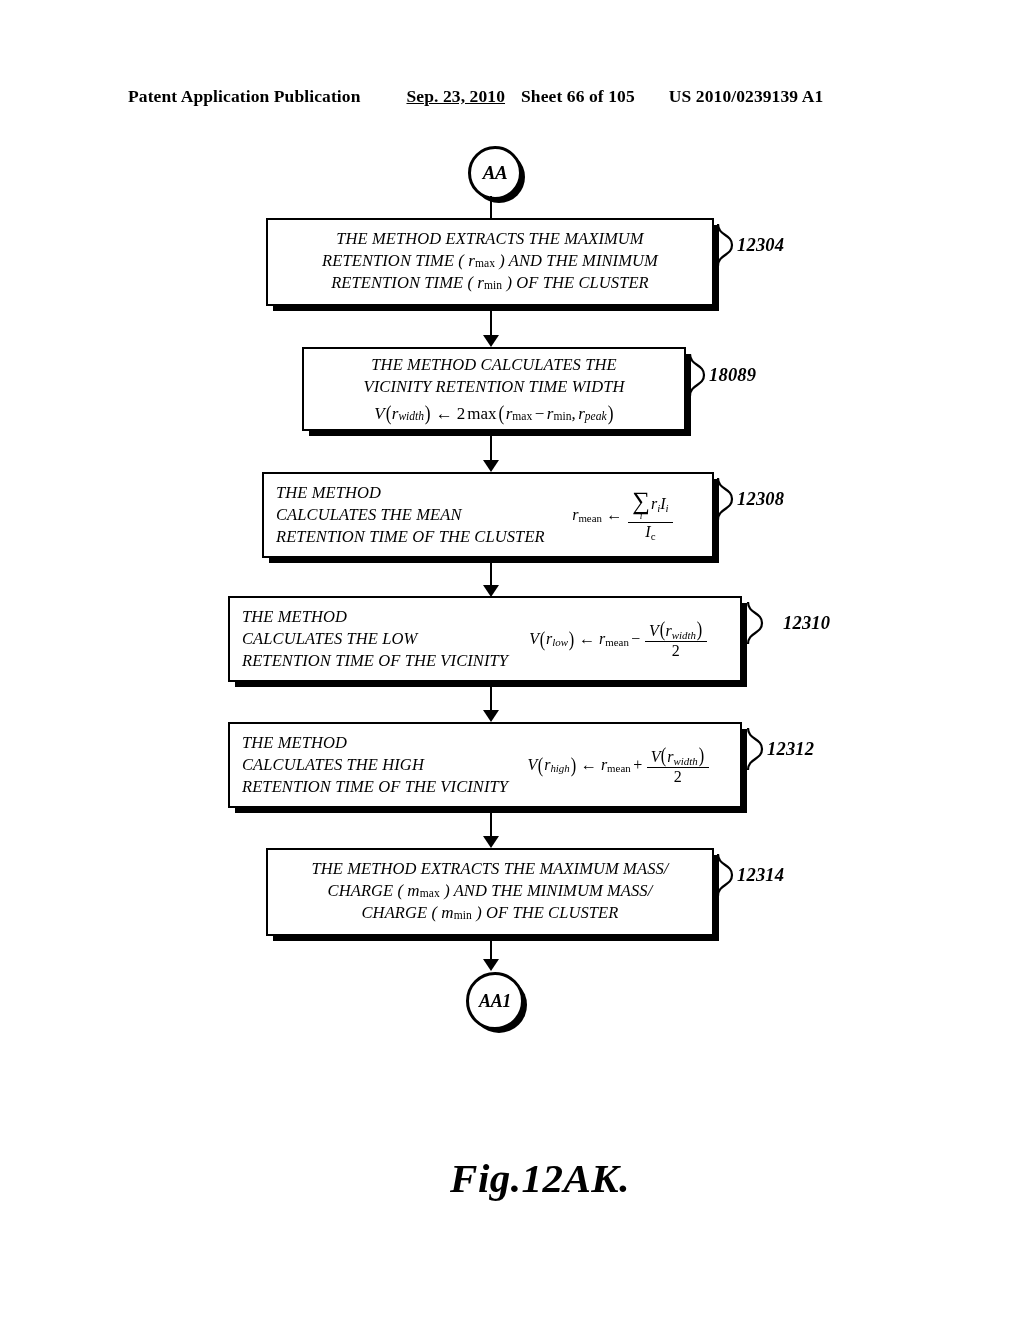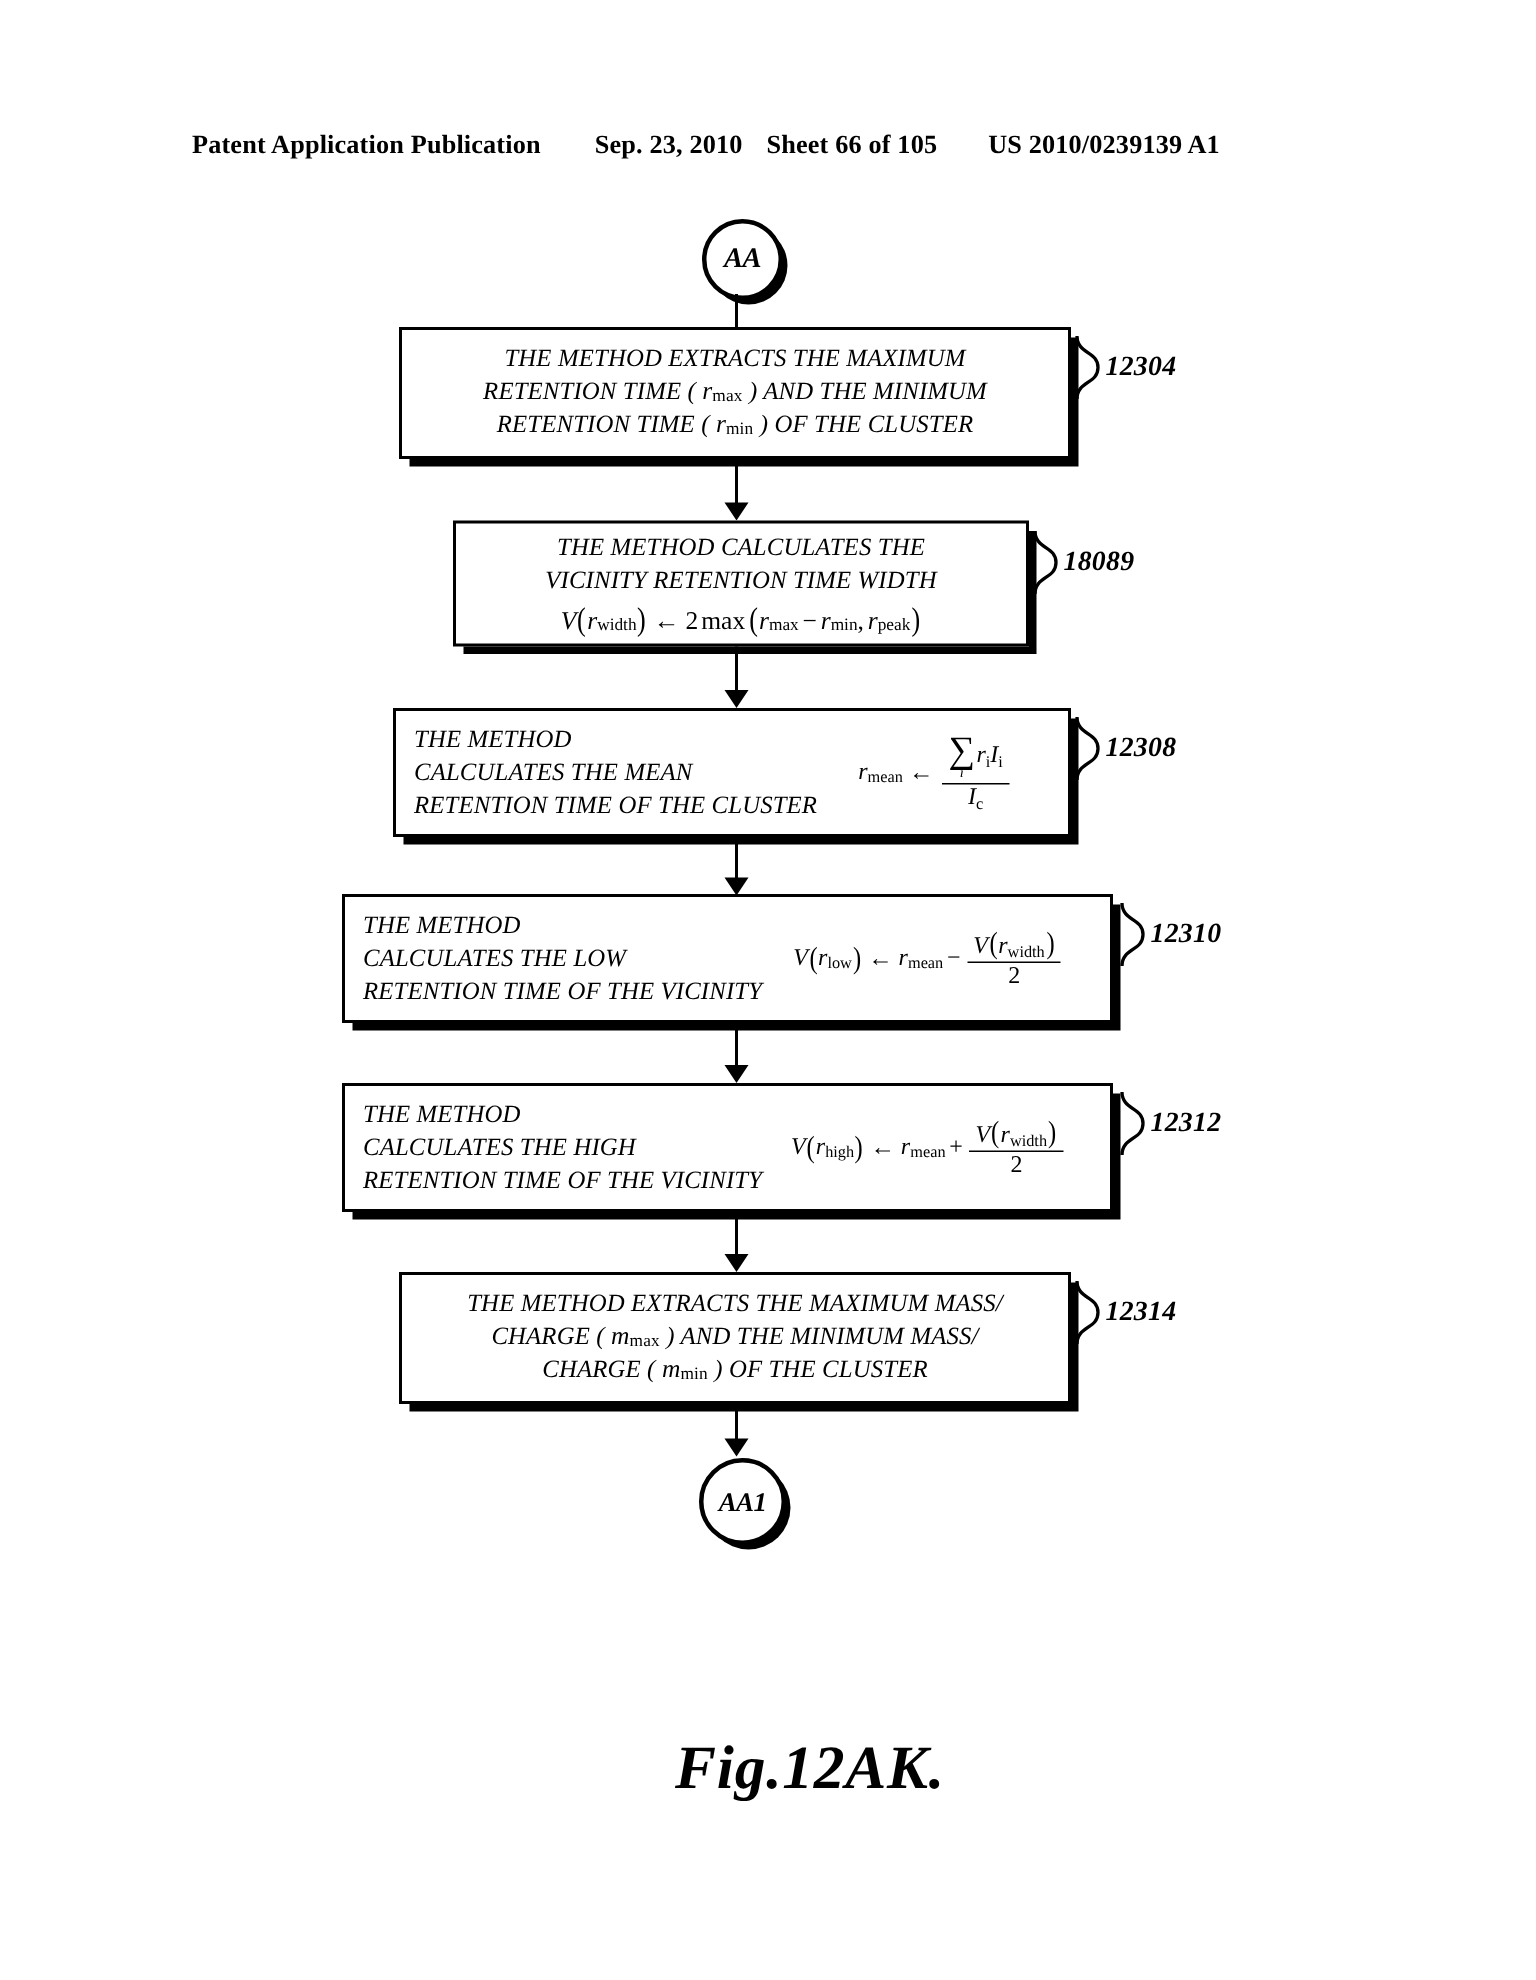--- a/index.html
+++ b/index.html
@@ -23,21 +23,21 @@
     top: 86px;
     width: 768px;
     display: flex;
     align-items: flex-start;
     font-weight: bold;
     font-size: 17.5px;
     letter-spacing: 0.1px;
     white-space: nowrap;
   }
   .pub-header .h-title { }
-  .pub-header .h-date { margin-left: 36px; }
+  .pub-header .h-date { margin-left: 46px; text-decoration: underline; }
   .pub-header .h-sheet { margin-left: 16px; }
   .pub-header .h-patno { margin-left: 34px; }
 
   
   .flow {
     position: absolute;
     left: 0;
     top: 0;
     width: 1024px;
     height: 1320px;
@@ -154,21 +154,21 @@
     font-style: italic;
     font-size: 18.5px;
     letter-spacing: 0.2px;
     margin-left: 3px;
     white-space: nowrap;
   }
 
   .ref-12304 { left: 716px; top: 222px; }
   .ref-12306 { left: 688px; top: 352px; }
   .ref-12308 { left: 716px; top: 476px; }
-  .ref-12310 { left: 746px; top: 600px; }
+  .ref-12310 { left: 746px; top: 600px; gap: 16px; }
   .ref-12312 { left: 746px; top: 726px; }
   .ref-12314 { left: 716px; top: 852px; }
 
   
   .math {
     font-family: "Liberation Serif", "DejaVu Serif", serif;
     font-size: 17px;
     display: inline-flex;
     align-items: center;
     white-space: nowrap;
@@ -182,20 +182,21 @@
     font-size: 0.68em;
     vertical-align: baseline;
     position: relative;
     top: 0.32em;
     font-style: normal;
   }
   .sub-it {
     font-size: 0.68em;
     position: relative;
     top: 0.32em;
+    font-style: italic;
   }
   .paren {
     font-size: 1.28em;
     font-style: normal;
     transform: scaleX(0.8);
     display: inline-block;
   }
   .arrow { padding: 0 4px; font-size: 1.02em; }
 
   

